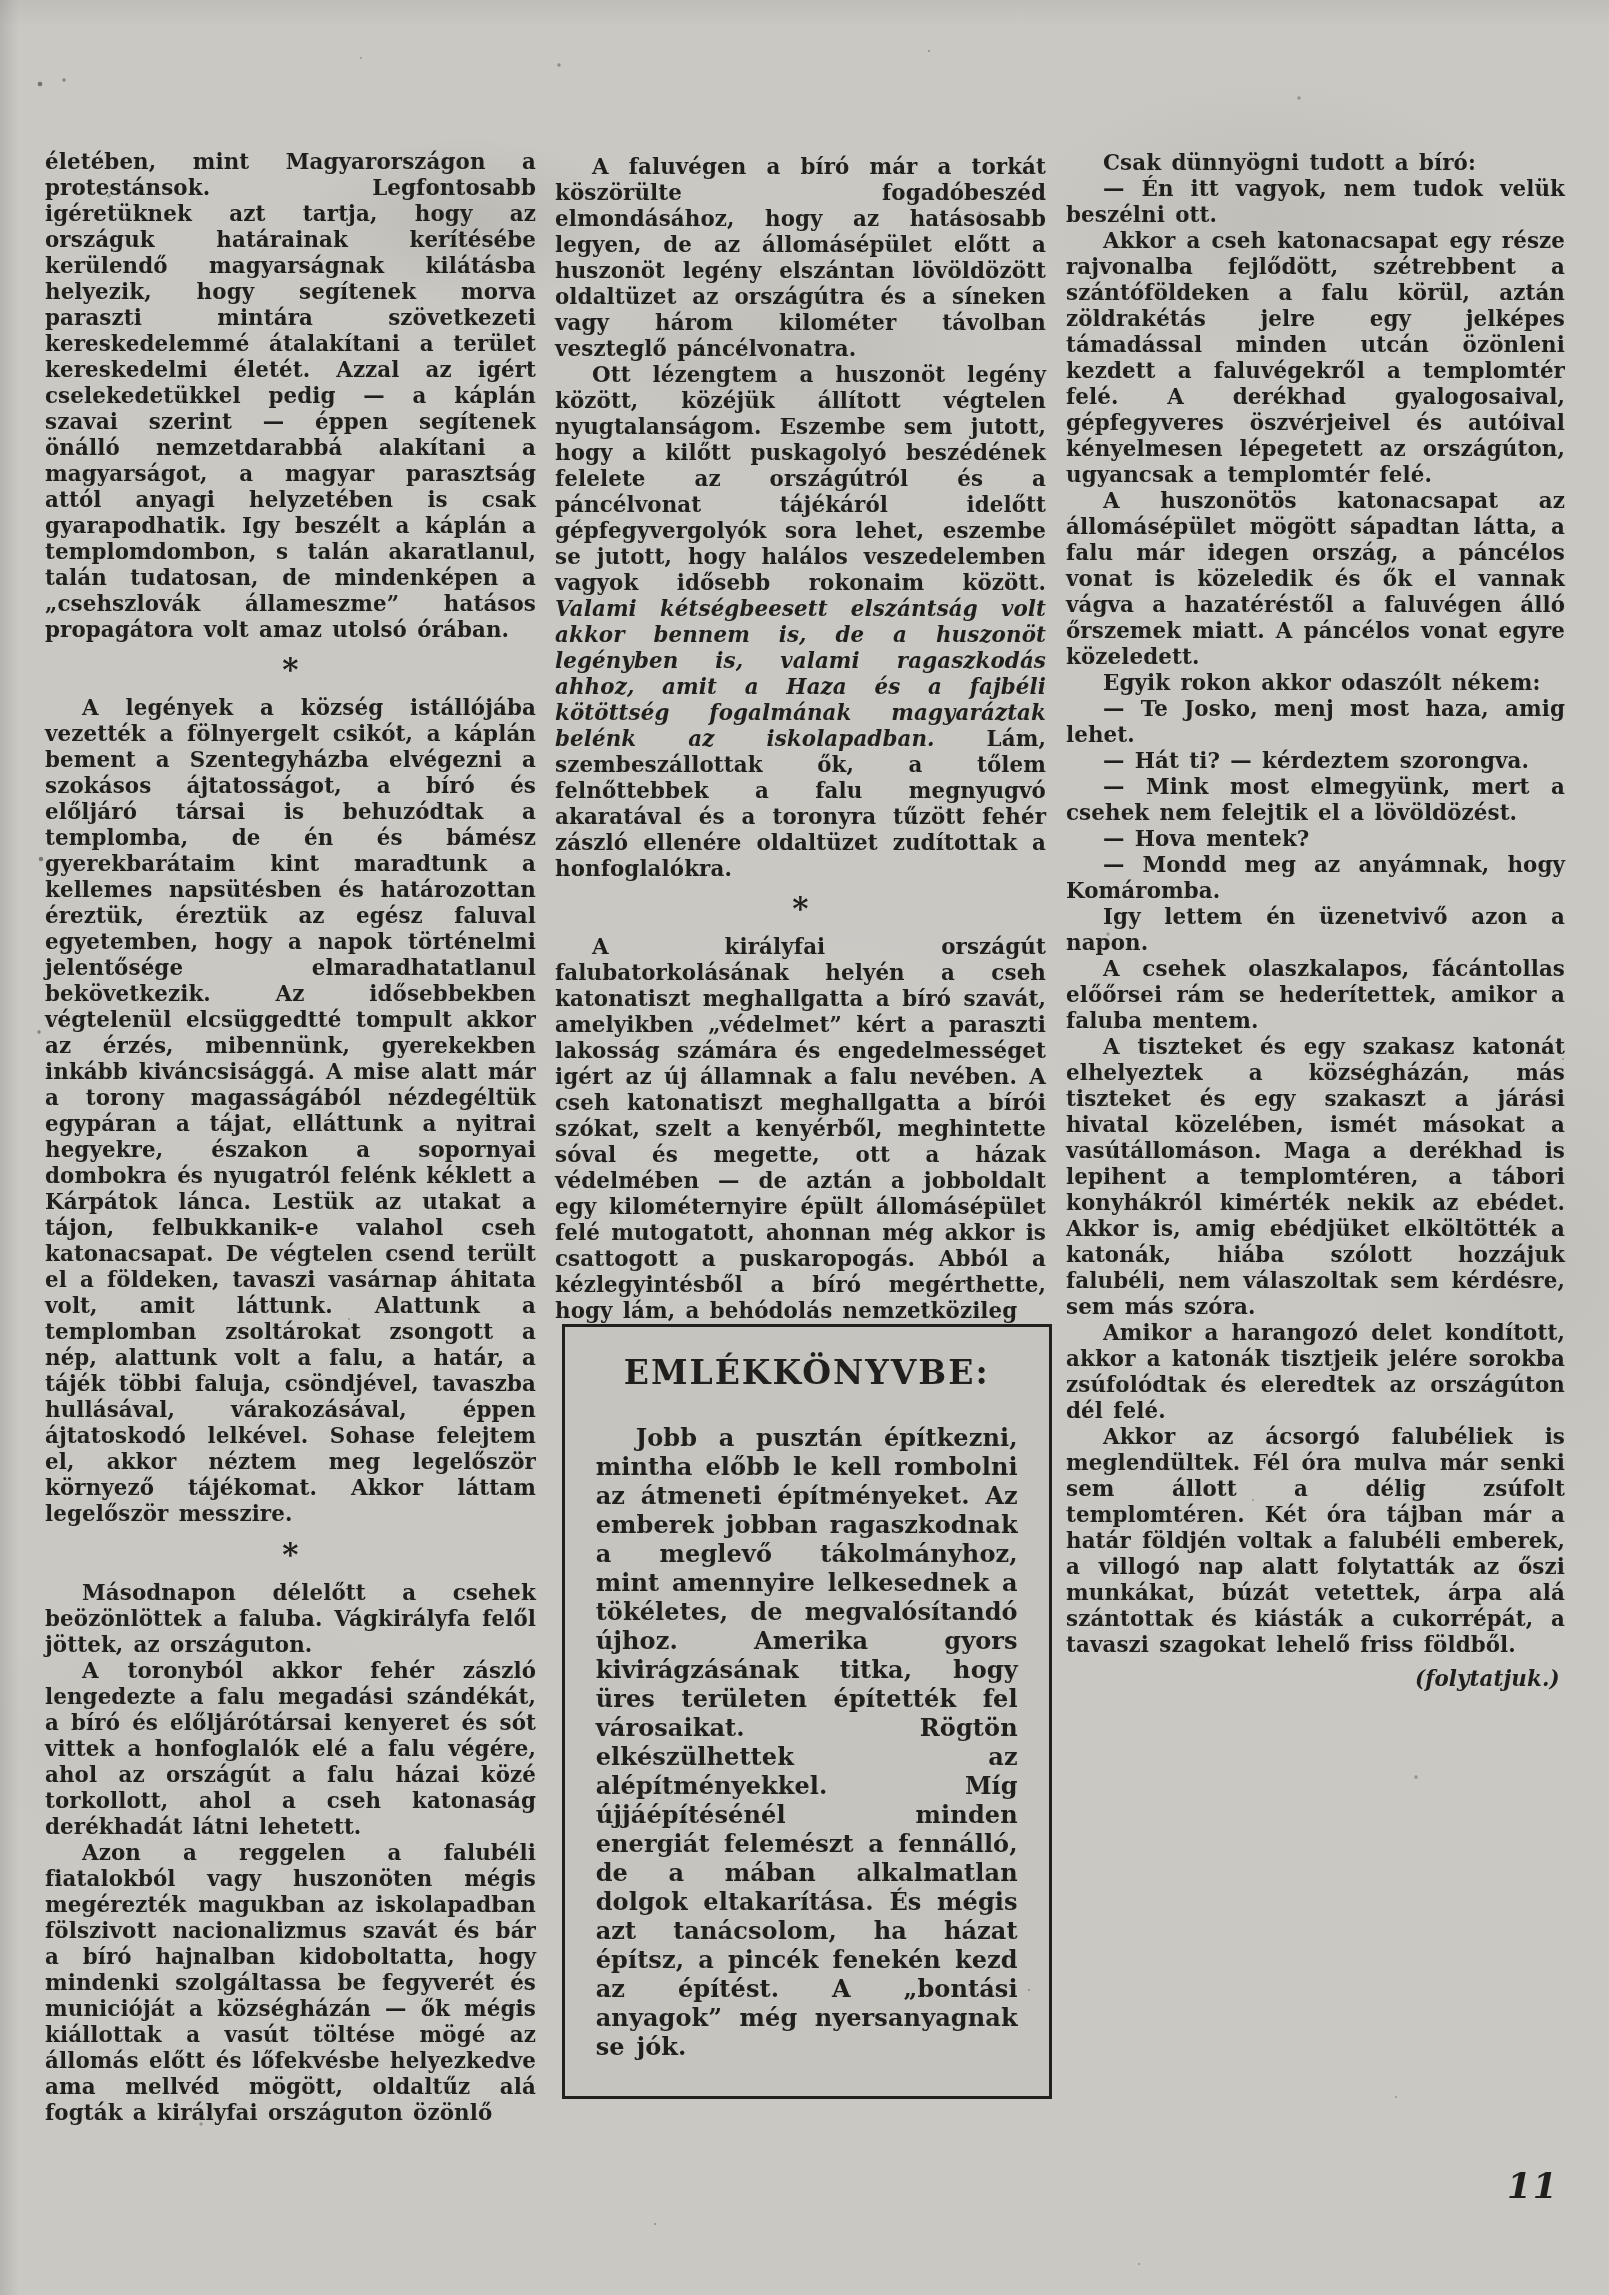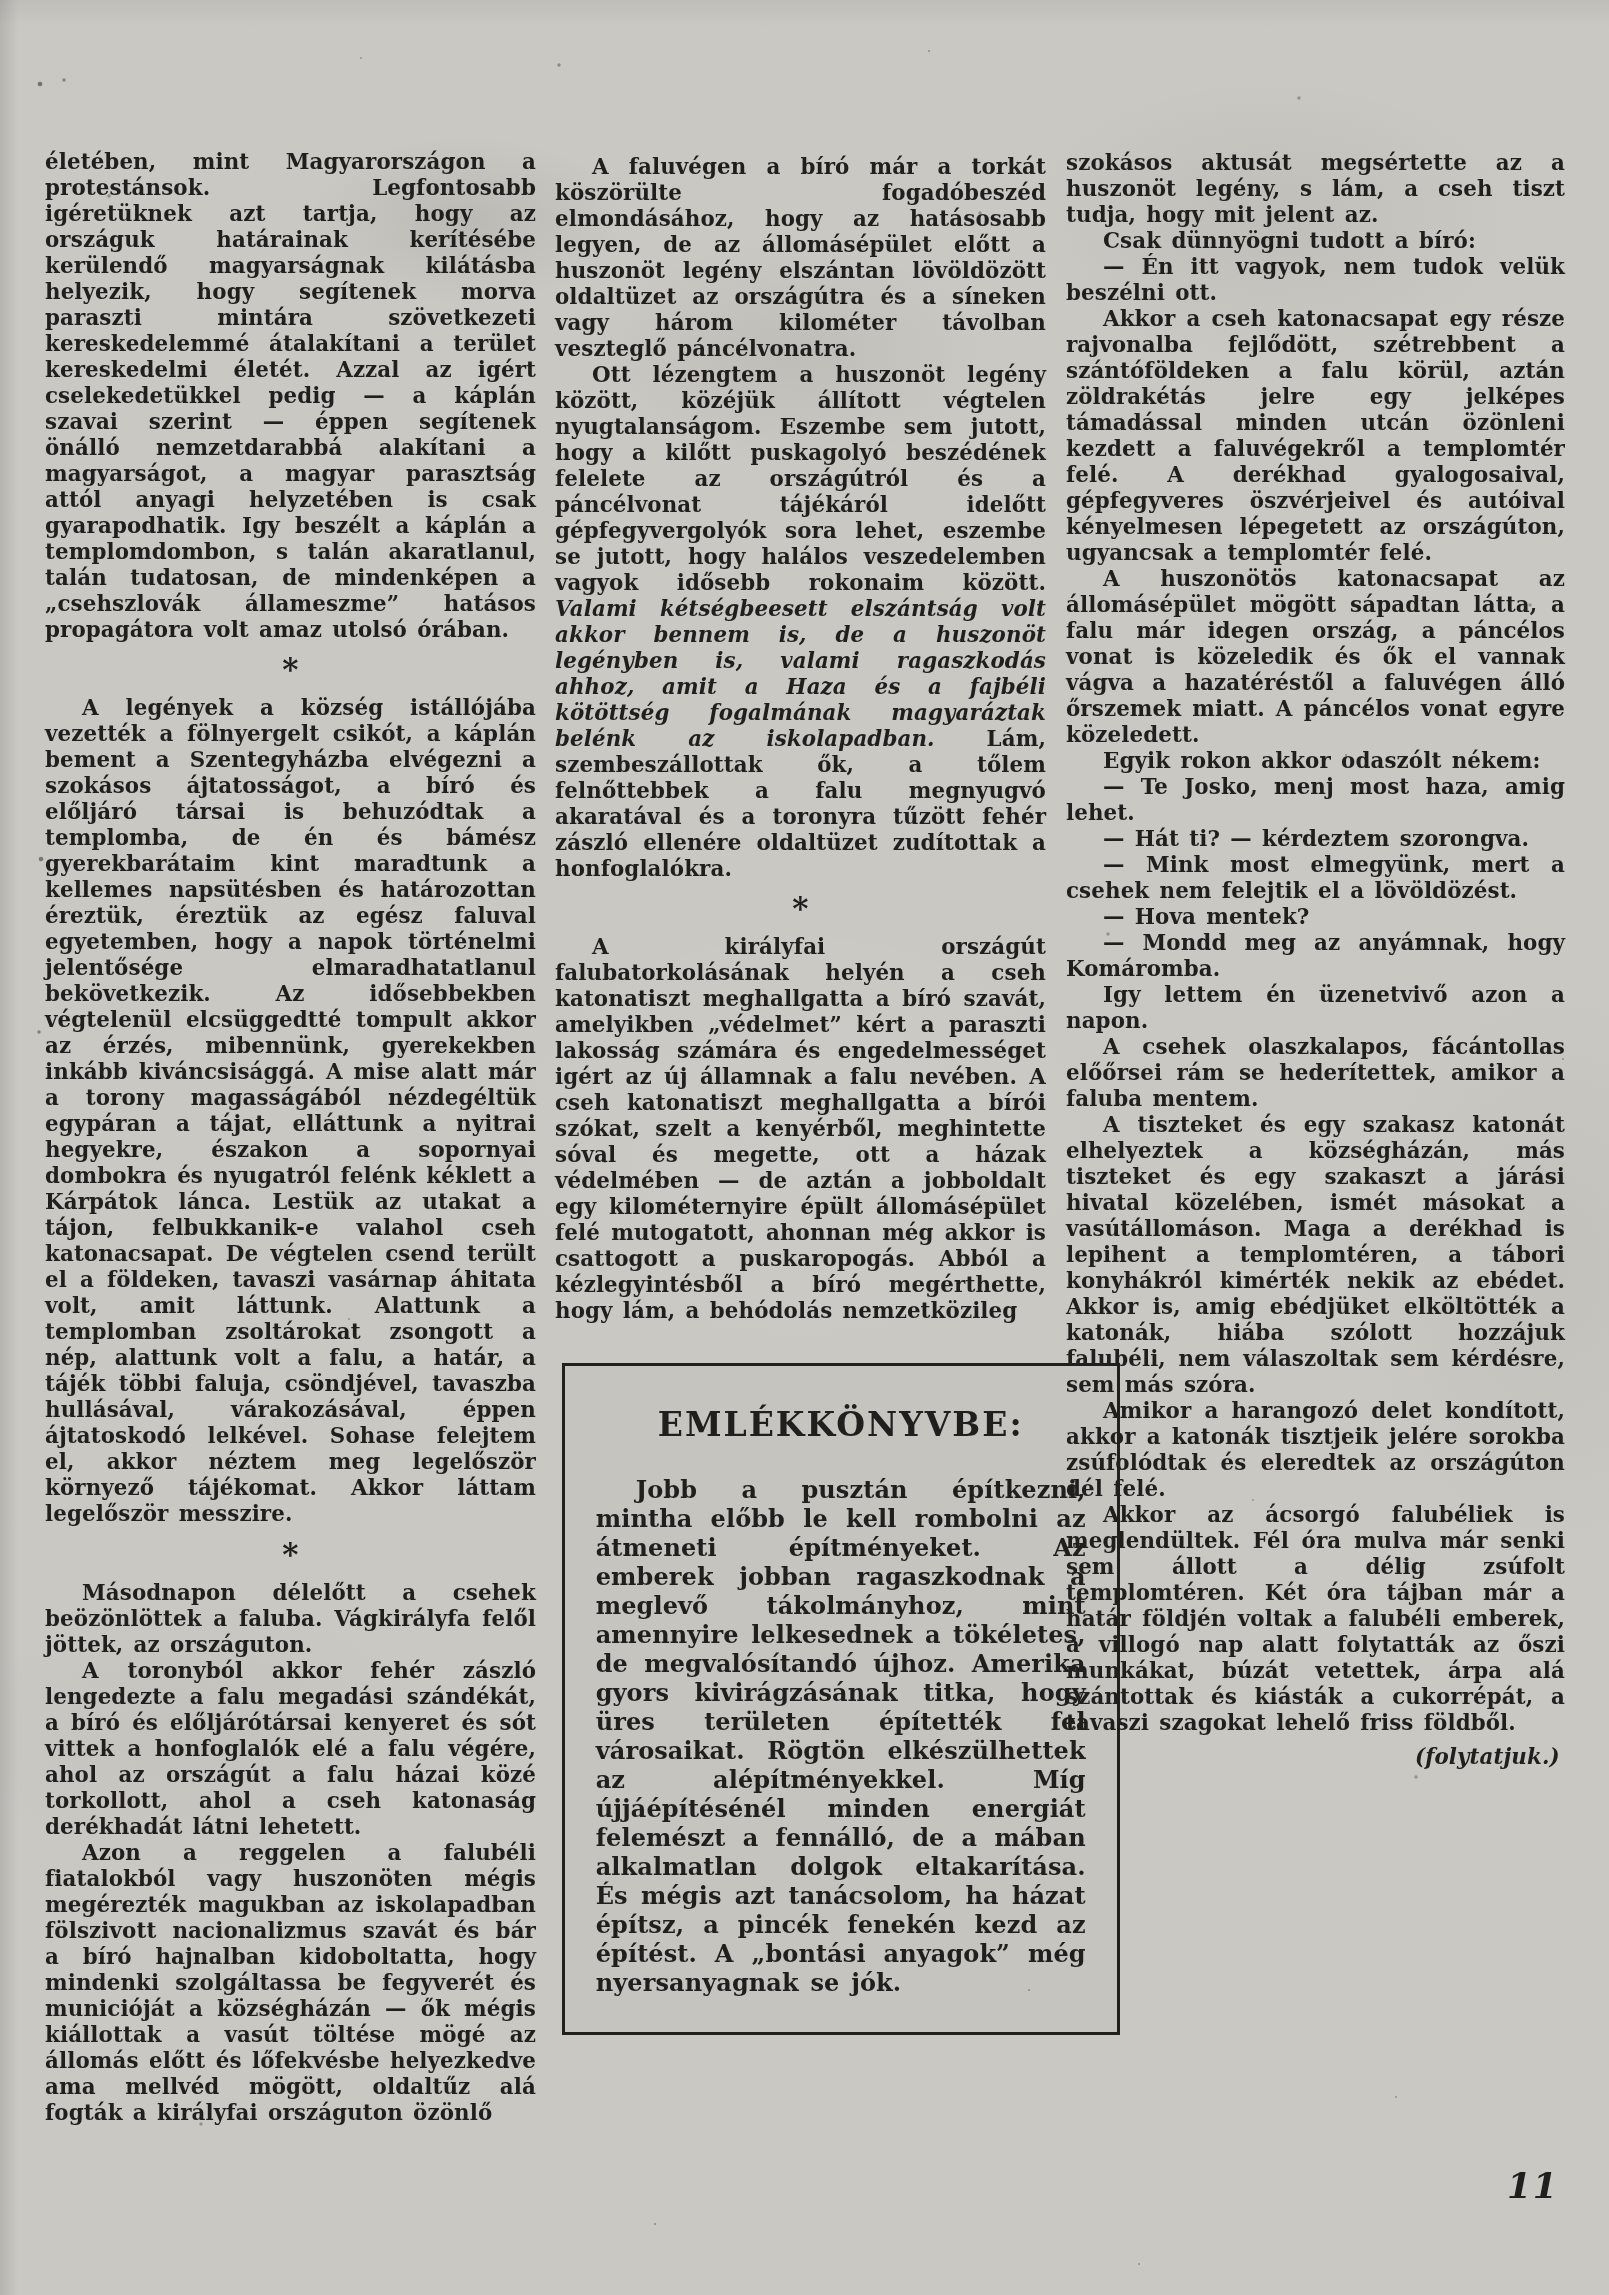--- a/index.html
+++ b/index.html
@@ -81,25 +81,24 @@
   .sep {
     text-indent: 0;
     text-align: center;
     font-size: 31px;
     line-height: 27px;
     margin: 13.3px 0 12px 0;
   }
   em { font-style: italic; }
   .box {
     box-sizing: border-box;
-    width: 558px;
-    margin-top: 39px;
+    width: 490px;
     margin-left: 6.7px;
     border: 3.3px solid #21201d;
-    padding: 28px 31px 35px 31px;
+    padding: 15px 31px 35px 31px;
     background: rgba(0,0,0,0.015);
   }
   .box-title {
     text-align: center;
     text-indent: 0;
     font-size: 33px;
     letter-spacing: 2px;
     margin: 17.4px 0 37px 0;
     white-space: nowrap;
   }
@@ -149,21 +148,20 @@
     <div class="sep">*</div>
     <p>A királyfai országút falubatorkolásának helyén a cseh katonatiszt meghallgatta a bíró szavát, amelyikben „védelmet” kért a paraszti lakosság számára és engedelmességet igért az új államnak a falu nevében. A cseh katonatiszt meghallgatta a bírói szókat, szelt a kenyérből, meghintette sóval és megette, ott a házak védelmében — de aztán a jobboldalt egy kilométernyire épült állomásépület felé mutogatott, ahonnan még akkor is csattogott a puskaropogás. Abból a kézlegyintésből a bíró megérthette, hogy lám, a behódolás nemzetközileg</p>
 
     <div class="box">
       <div class="box-title">EMLÉKKÖNYVBE:</div>
       <p class="box-body">Jobb a pusztán építkezni, mintha előbb le kell rombolni az átmeneti építményeket. Az emberek jobban ragaszkodnak a meglevő tákolmányhoz, mint amennyire lelkesednek a tökéletes, de megvalósítandó újhoz. Amerika gyors kivirágzásának titka, hogy üres területen építették fel városaikat. Rögtön elkészülhettek az alépítményekkel. Míg újjáépítésénél minden energiát felemészt a fennálló, de a mában alkalmatlan dolgok eltakarítása. És mégis azt tanácsolom, ha házat építsz, a pincék fenekén kezd az építést. A „bontási anyagok” még nyersanyagnak se jók.</p>
     </div>
   </div>
 
   <div class="col col-3">
-    <p class="flush">szokásos aktusát megsértette az a huszonöt legény, s lám, a cseh tiszt tudja, hogy mit jelent az.</p>
     <p>Csak dünnyögni tudott a bíró:</p>
     <p>— Én itt vagyok, nem tudok velük beszélni ott.</p>
     <p>Akkor a cseh katonacsapat egy része rajvonalba fejlődött, szétrebbent a szántóföldeken a falu körül, aztán zöldrakétás jelre egy jelképes támadással minden utcán özönleni kezdett a faluvégekről a templomtér felé. A derékhad gyalogosaival, gépfegyveres öszvérjeivel és autóival kényelmesen lépegetett az országúton, ugyancsak a templomtér felé.</p>
     <p>A huszonötös katonacsapat az állomásépület mögött sápadtan látta, a falu már idegen ország, a páncélos vonat is közeledik és ők el vannak vágva a hazatéréstől a faluvégen álló őrszemek miatt. A páncélos vonat egyre közeledett.</p>
     <p>Egyik rokon akkor odaszólt nékem:</p>
     <p>— Te Josko, menj most haza, amig lehet.</p>
     <p>— Hát ti? — kérdeztem szorongva.</p>
     <p>— Mink most elmegyünk, mert a csehek nem felejtik el a lövöldözést.</p>
     <p>— Hova mentek?</p>
     <p>— Mondd meg az anyámnak, hogy Komáromba.</p>

